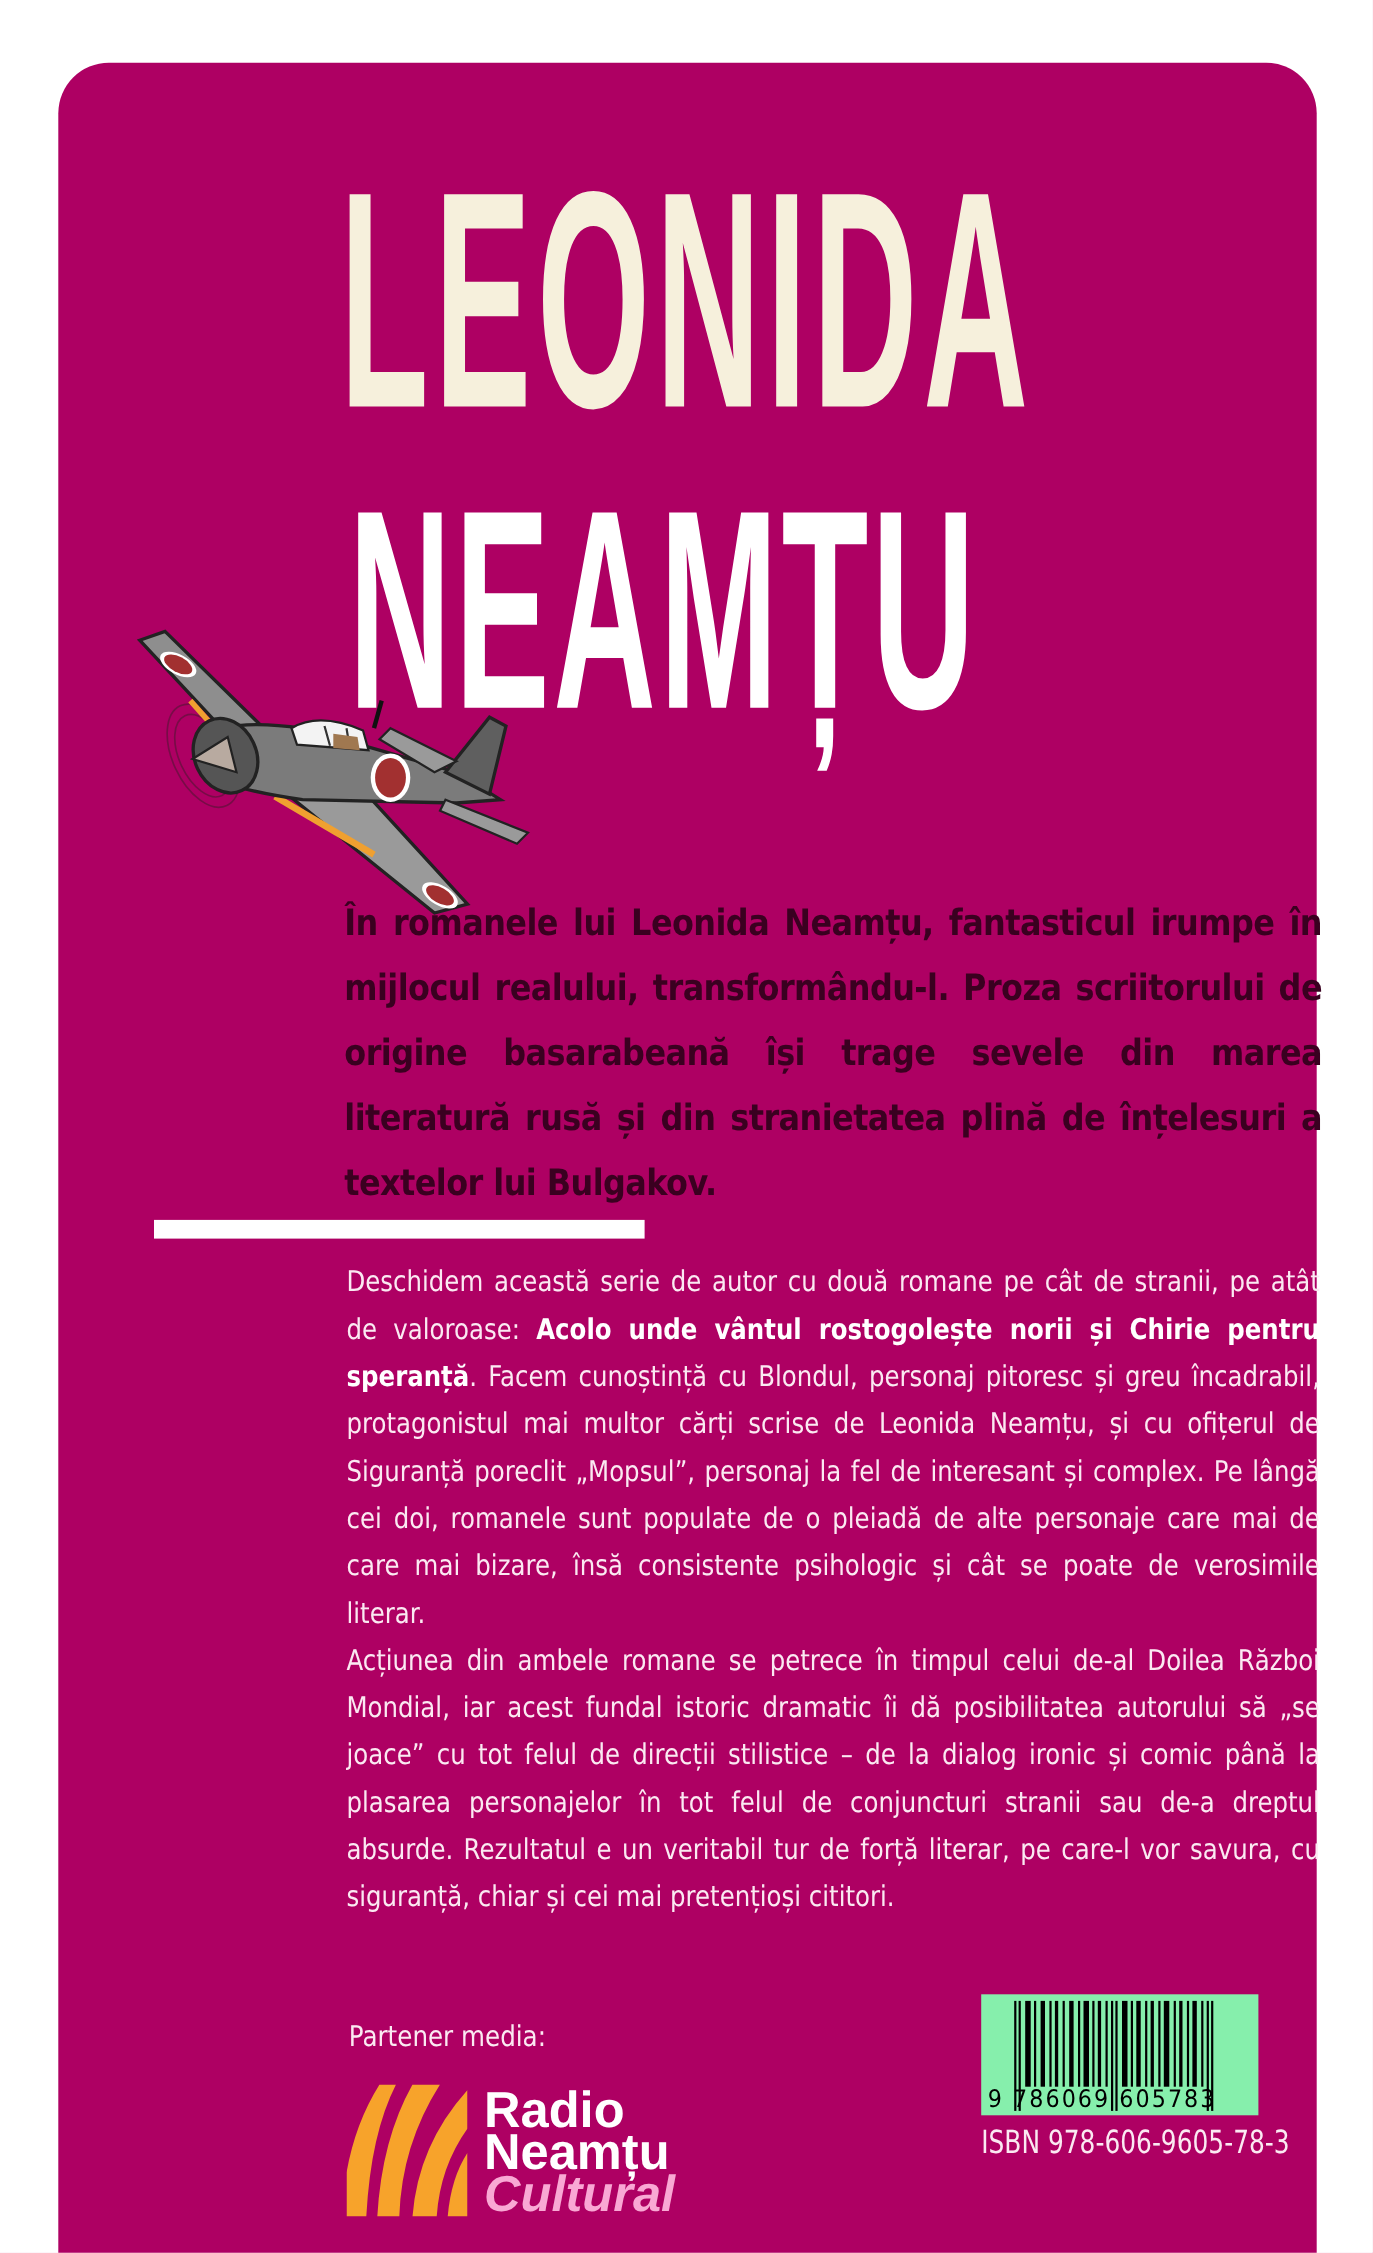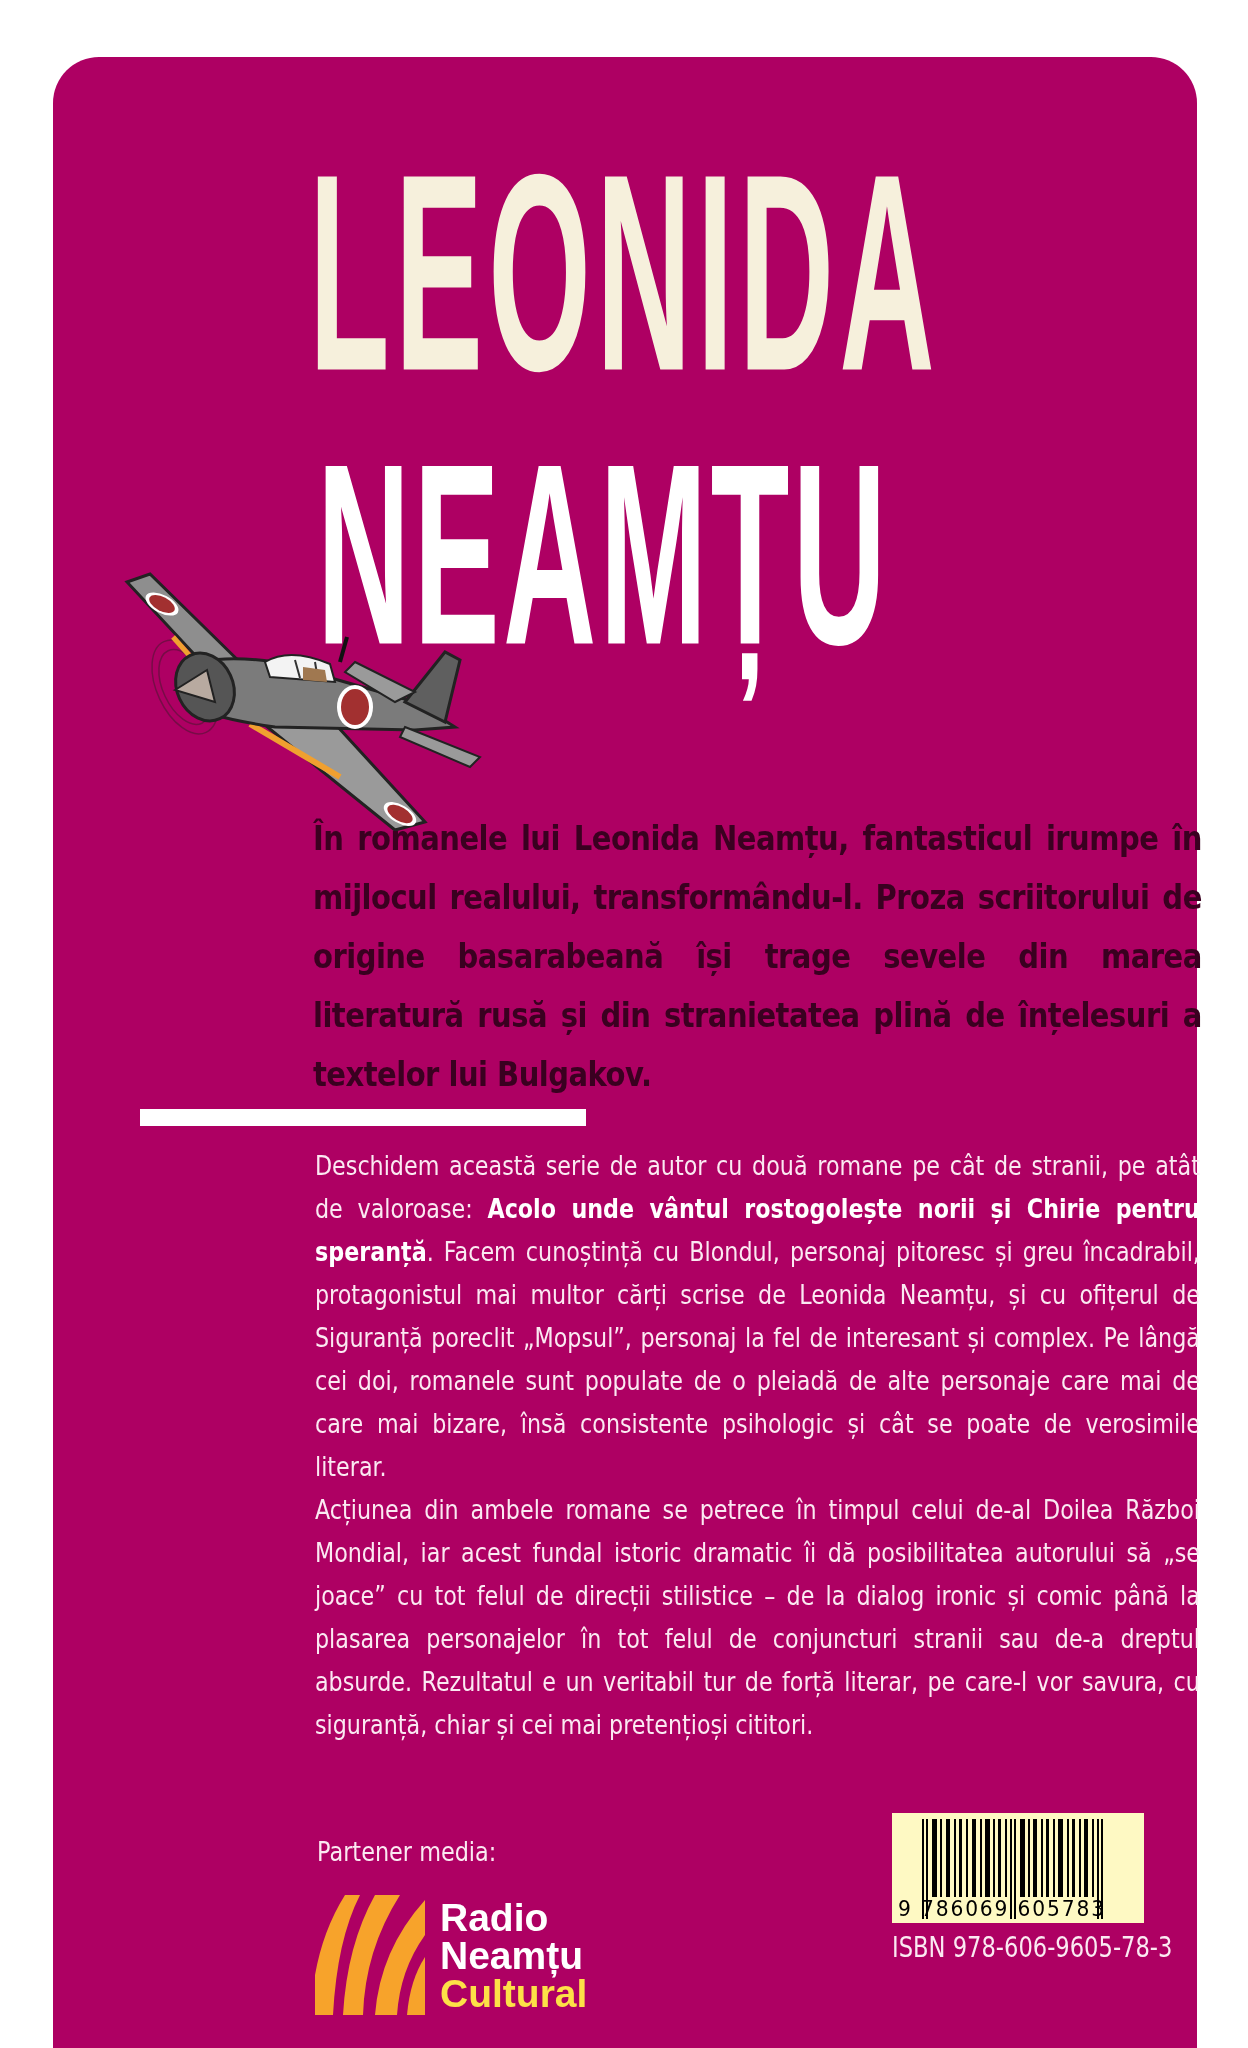--- a/index.html
+++ b/index.html
@@ -55,34 +55,34 @@
     .partner-label {
       position: absolute; left: 264px; top: 1780px;
       color: #fbe9f2; font-family: "DejaVu Sans", sans-serif; font-size: 26px;
       transform: scaleX(0.86); transform-origin: left top;
     }
 
     .radio-logo { position: absolute; left: 262px; top: 1838px; width: 300px; height: 130px; }
     .radio-mark { position: absolute; left: 0; top: 0; width: 110px; height: 120px; }
     .radio-text {
       position: absolute; left: 125px; top: 4px; font-weight: bold;
-      font-family: "Liberation Sans", sans-serif; font-size: 39px; line-height: 38px;
+      font-family: "Liberation Sans", sans-serif; font-size: 46px; line-height: 38px;
     }
     .radio-text .w { color: #ffffff; display: block; }
-    .radio-text .o { color: #fde047; display: block; }
+    .radio-text .o { color: #f9a8d4; display: block; font-style: italic; }
 
     .publisher {
       position: absolute; right: 84px; top: 1772px;
       color: #fbe9f2; font-family: "DejaVu Sans", sans-serif; font-size: 30px;
       transform: scaleX(0.82); transform-origin: right top;
     }
 
     .barcode {
       position: absolute; left: 892px; top: 1813px; width: 252px; height: 110px;
-      background: #fef9c3;
+      background: #86efac;
     }
     .barcode svg { position: absolute; left: 0; top: 0; }
     .barcode-digits {
       position: absolute; left: 6px; bottom: 2px; font-family: "DejaVu Sans", sans-serif;
       font-size: 22px; color: #000; letter-spacing: 2px;
       transform: scaleX(0.92); transform-origin: left bottom; white-space: nowrap;
     }
 
     .isbn {
       position: absolute; left: 892px; top: 1930px;

